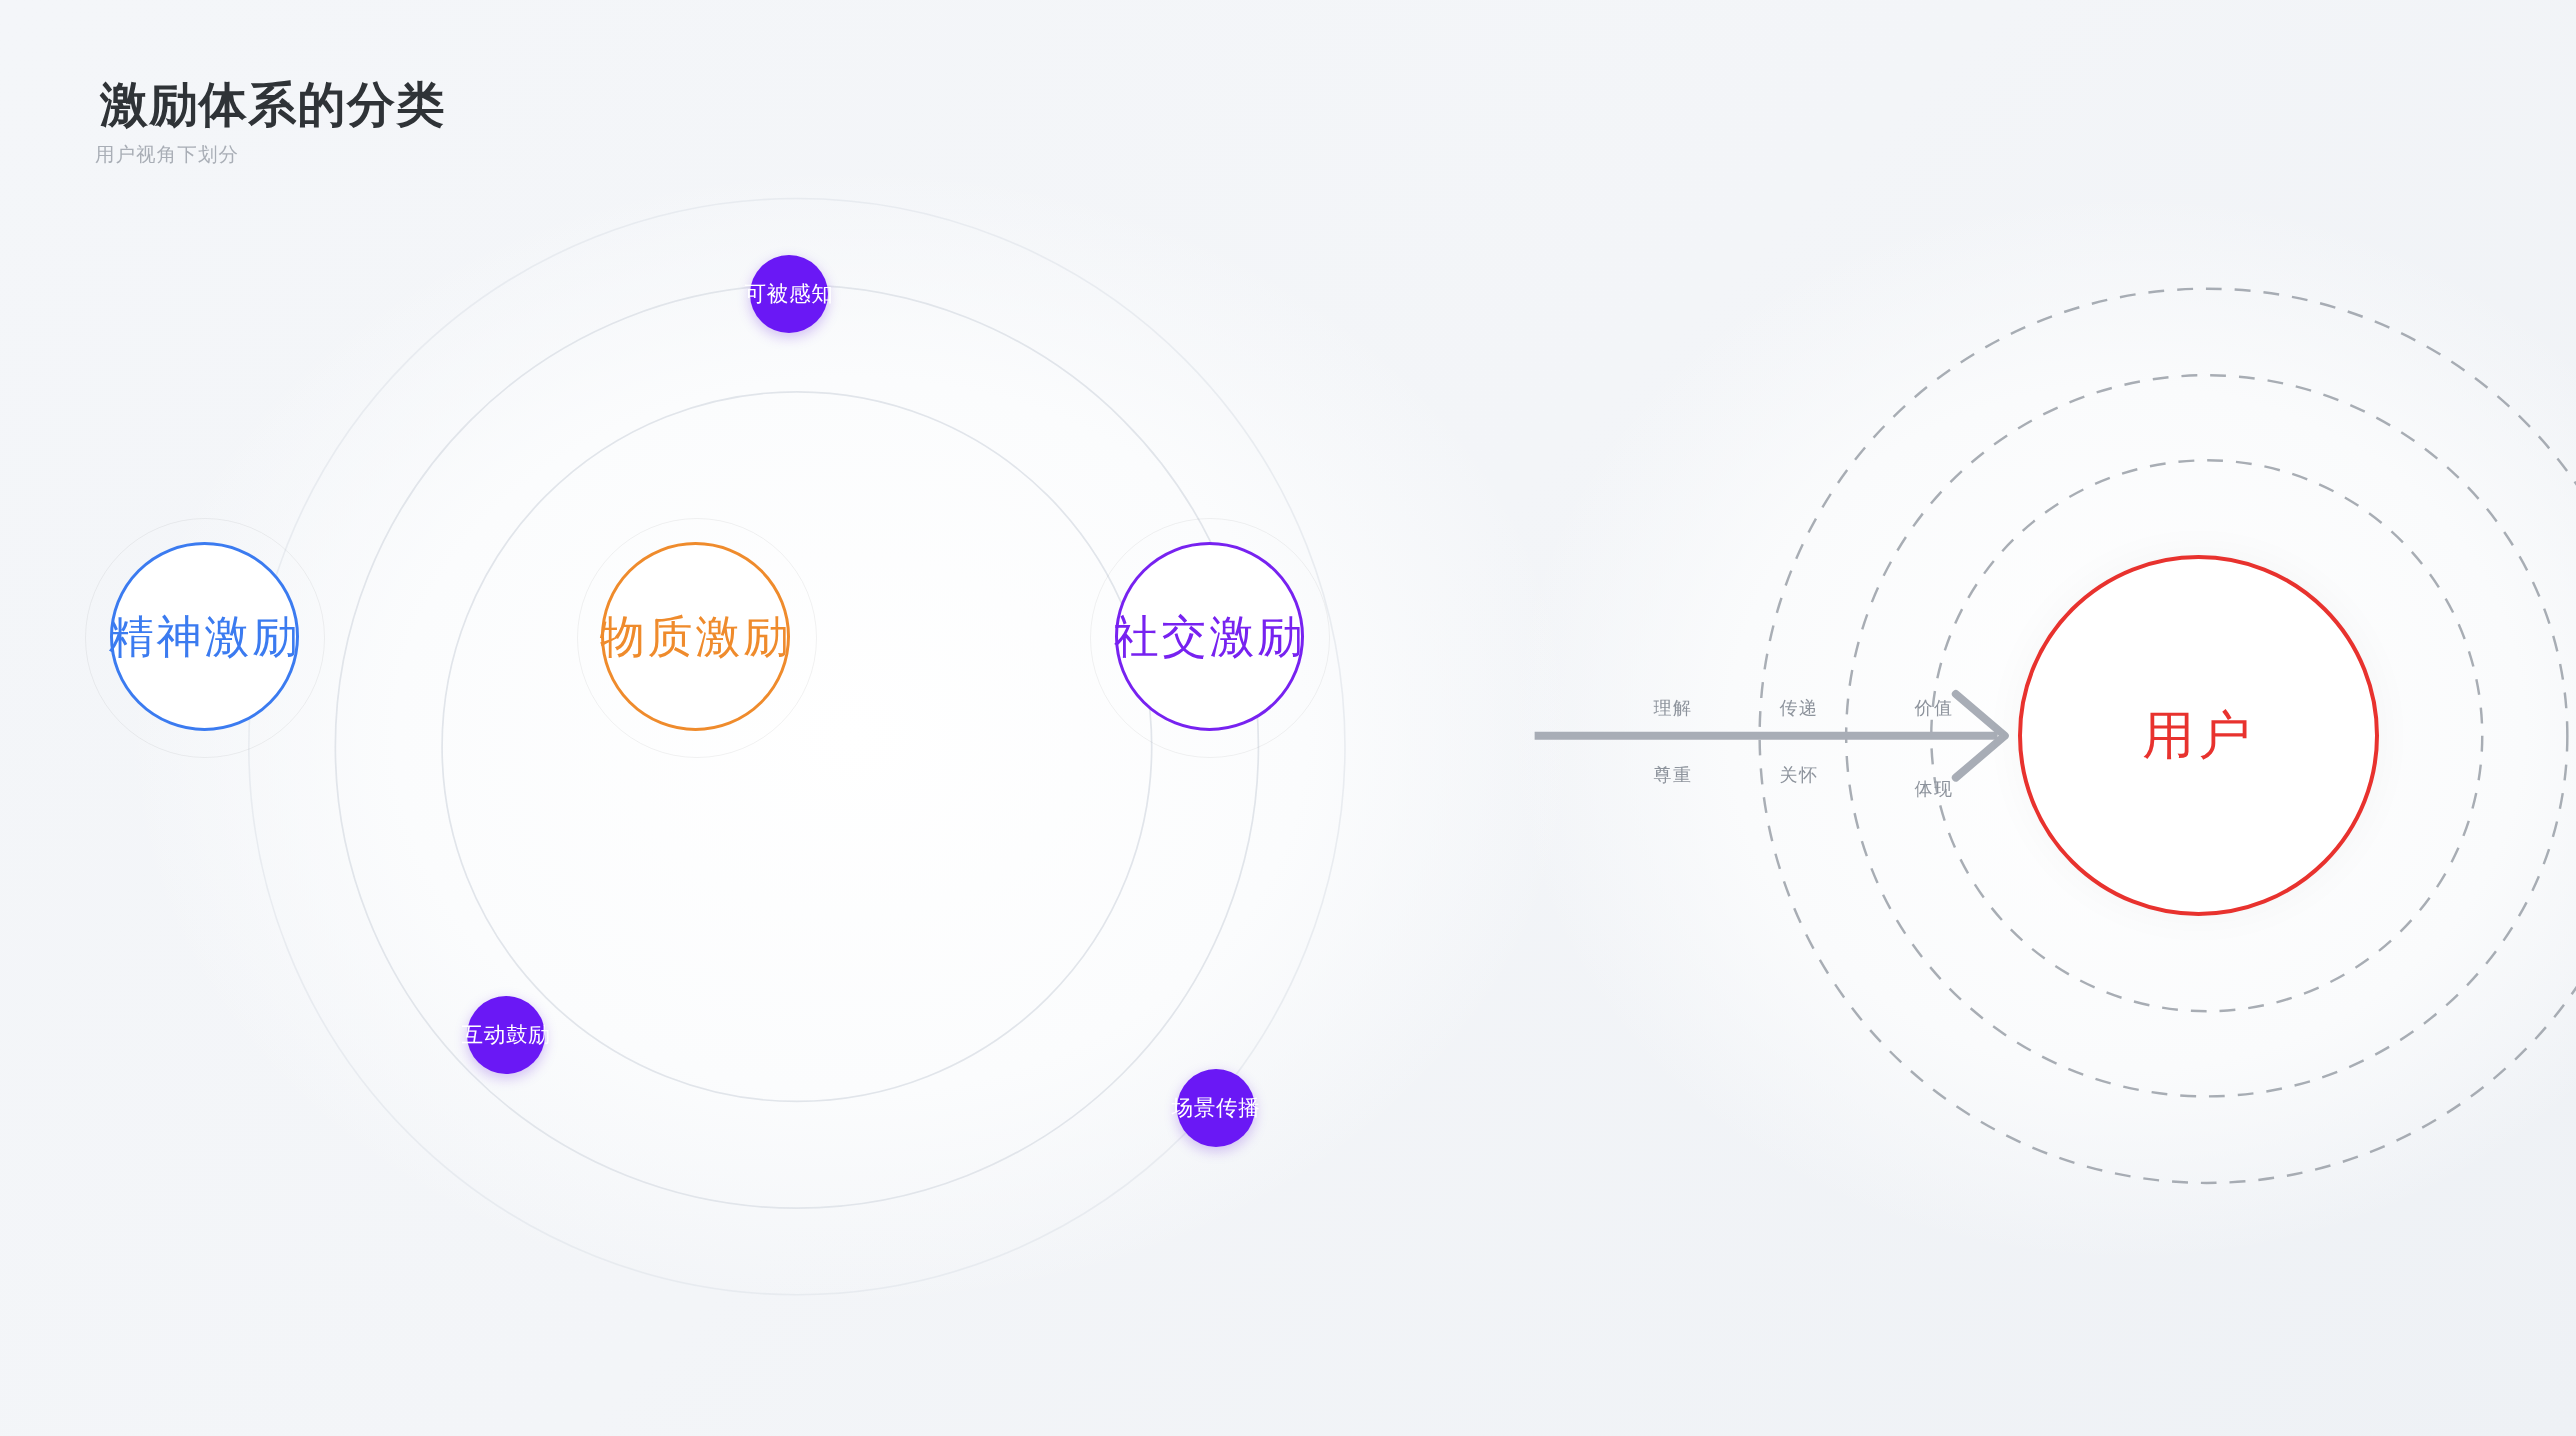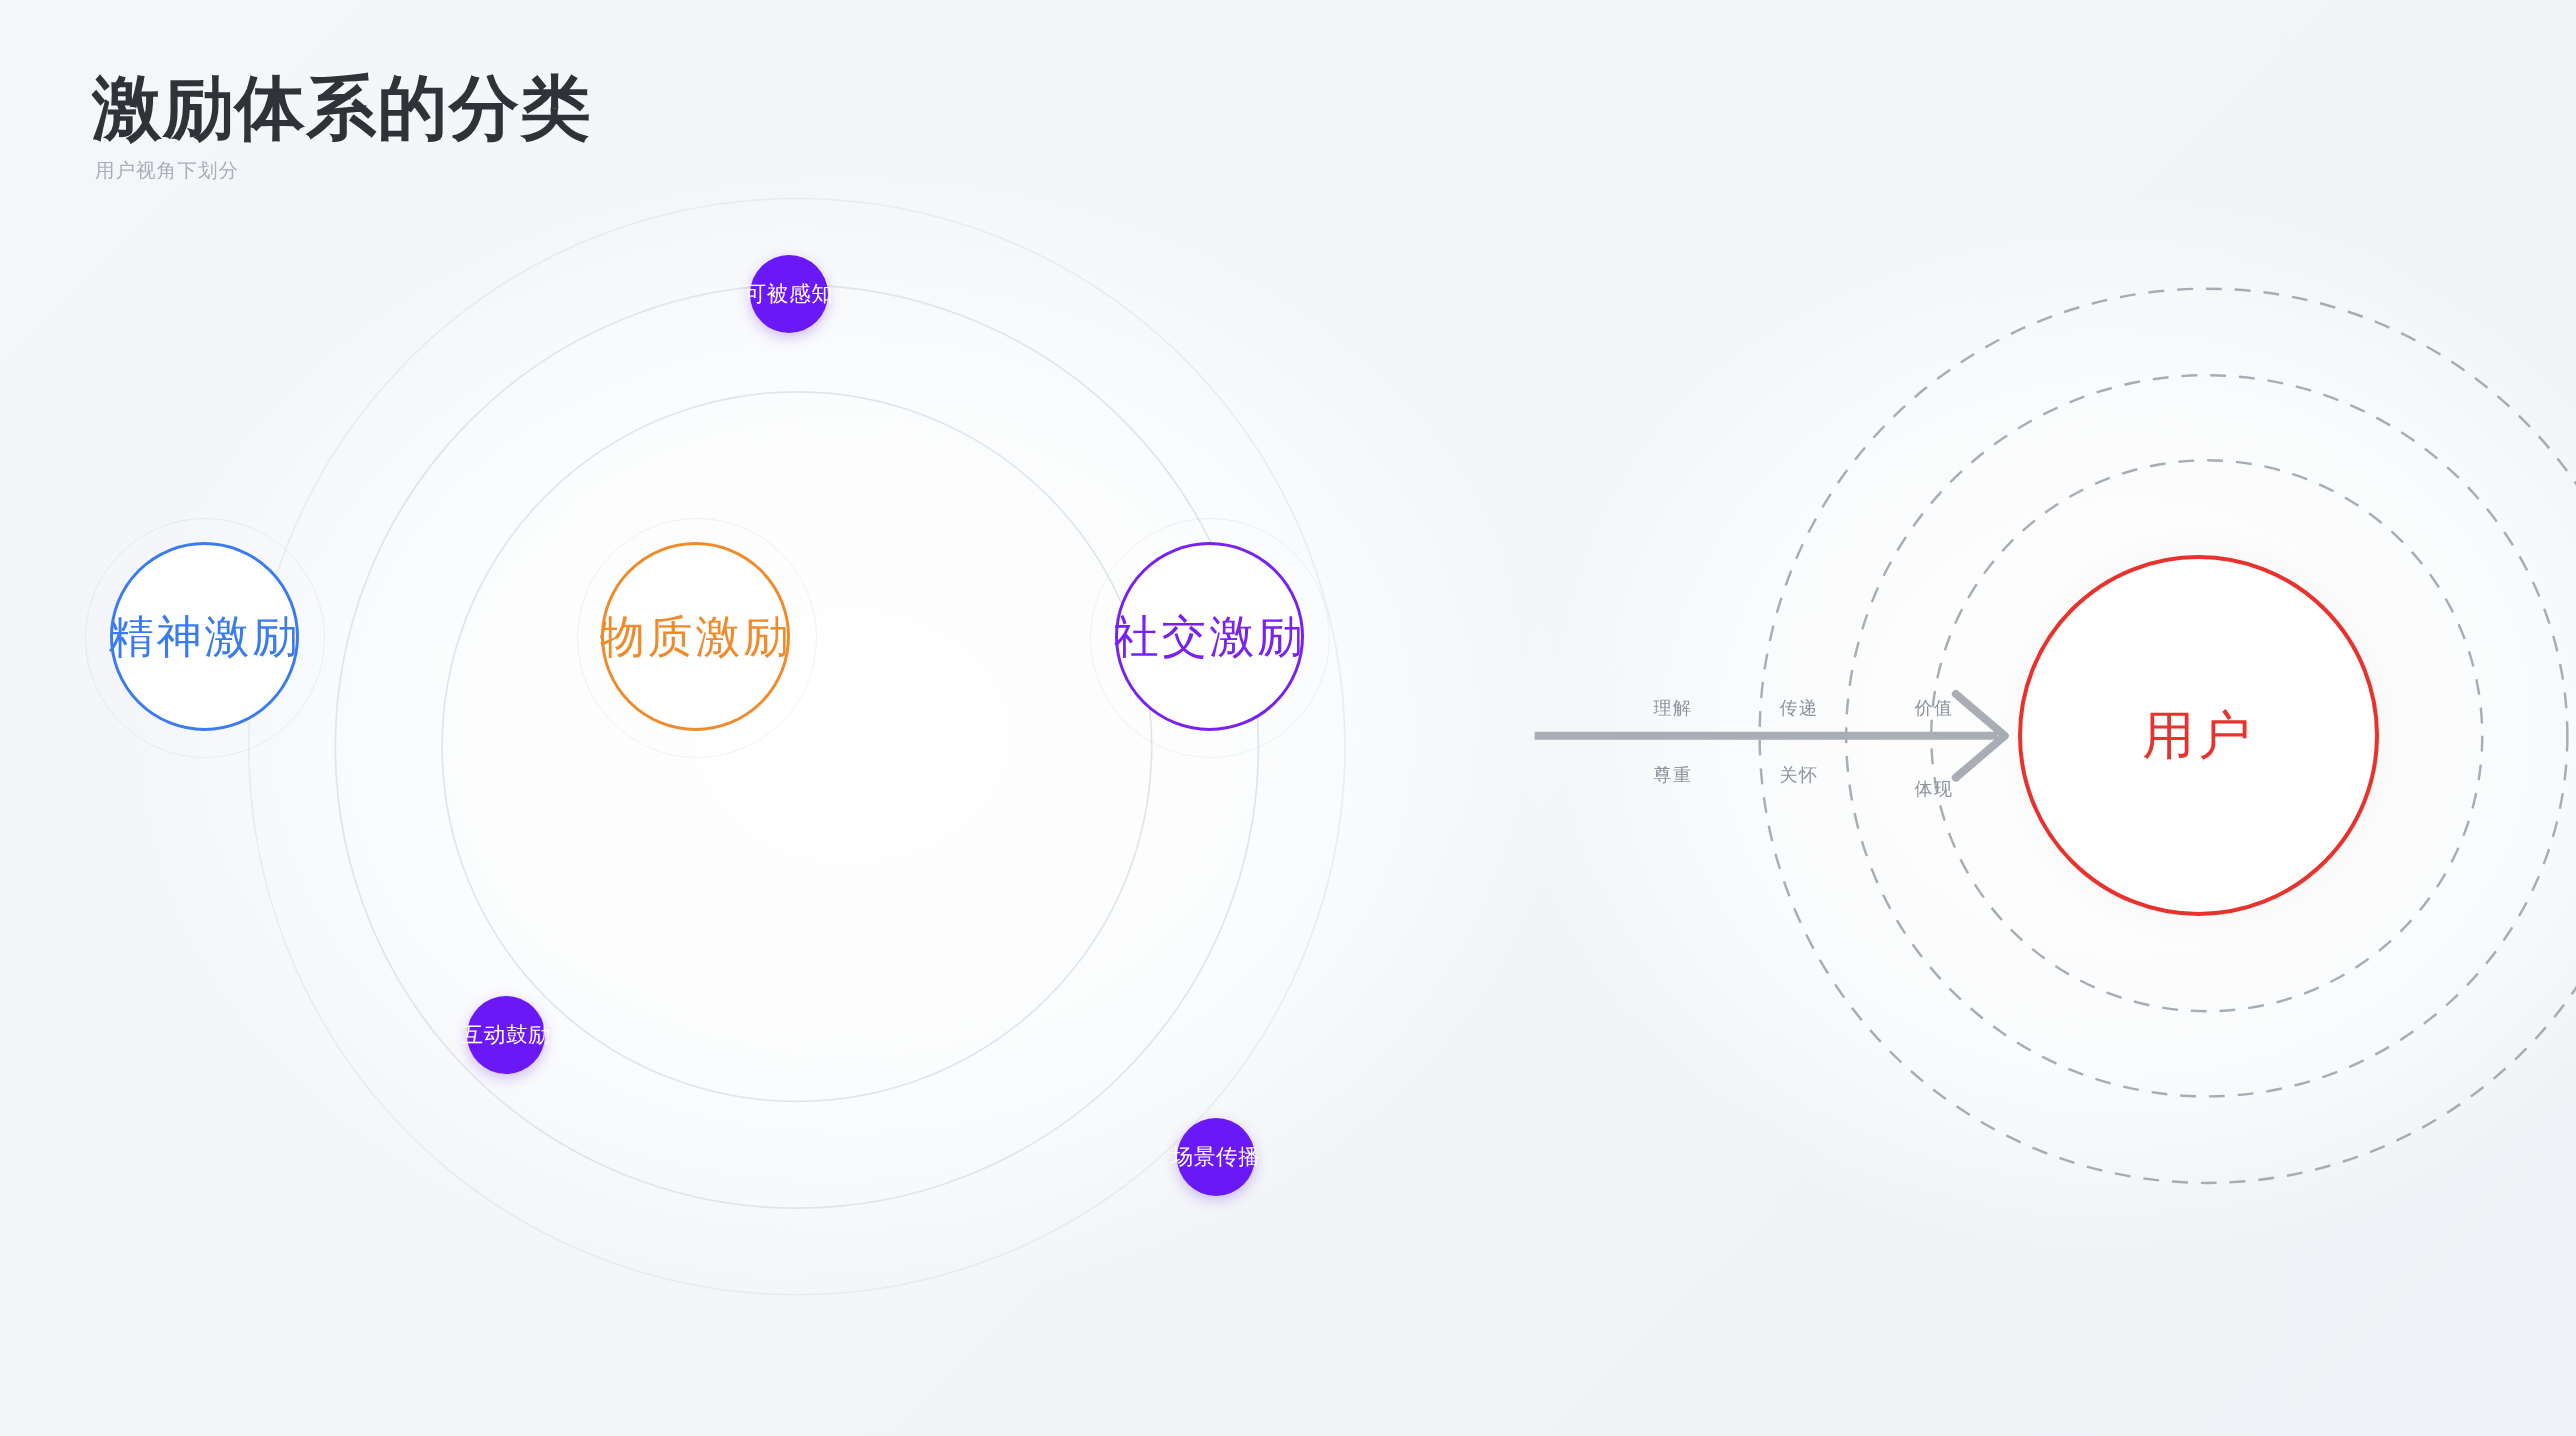--- a/index.html
+++ b/index.html
@@ -32,26 +32,26 @@
   #fg-layer { z-index: 5; pointer-events: none; }
 
   
   .header {
     position: absolute;
     left: 92px;
     top: 71px;
     z-index: 10;
   }
   .header-title {
-    font-size: 70px;
+    font-size: 48px;
     font-weight: 700;
     color: #2f3337;
     letter-spacing: 1.4px;
     line-height: 1.08;
-    margin: 0;
+    margin: 8px;
     white-space: nowrap;
     font-family: Liberation Serif, serif;
   }
   .header-subtitle {
     font-size: 19.5px;
     font-weight: 400;
     color: #a9aeb6;
     letter-spacing: 1.1px;
     margin: 10px 0 0 2.9px;
     white-space: nowrap;
@@ -162,21 +162,21 @@
   <div class="bubble" style="left:750px; top:255px; background:#6a18f5;">
     <span class="node-line">可被</span>
     <span class="node-line">感知</span>
   </div>
 
   <div class="bubble" style="left:467px; top:996px; background:#6a18f5;text-align:right;">
     <span class="node-line">互动</span>
     <span class="node-line">鼓励</span>
   </div>
 
-  <div class="bubble" style="left:1177px; top:1118px; background:#6a18f5;">
+  <div class="bubble" style="left:1177px; top:1069px; background:#6a18f5;">
     <span class="node-line">场景</span>
     <span class="node-line">传播</span>
   </div>
 
   <svg id="fg-layer" viewBox="0 0 3572 1992" xmlns="http://www.w3.org/2000/svg">
 
     <g fill="none" stroke="#9aa0a8" stroke-width="3.4" stroke-dasharray="22 18" opacity="0.85">
       <circle cx="3060" cy="1020" r="620"></circle>
       <circle cx="3060" cy="1020" r="500"></circle>
       <circle cx="3060" cy="1020" r="382"></circle>

